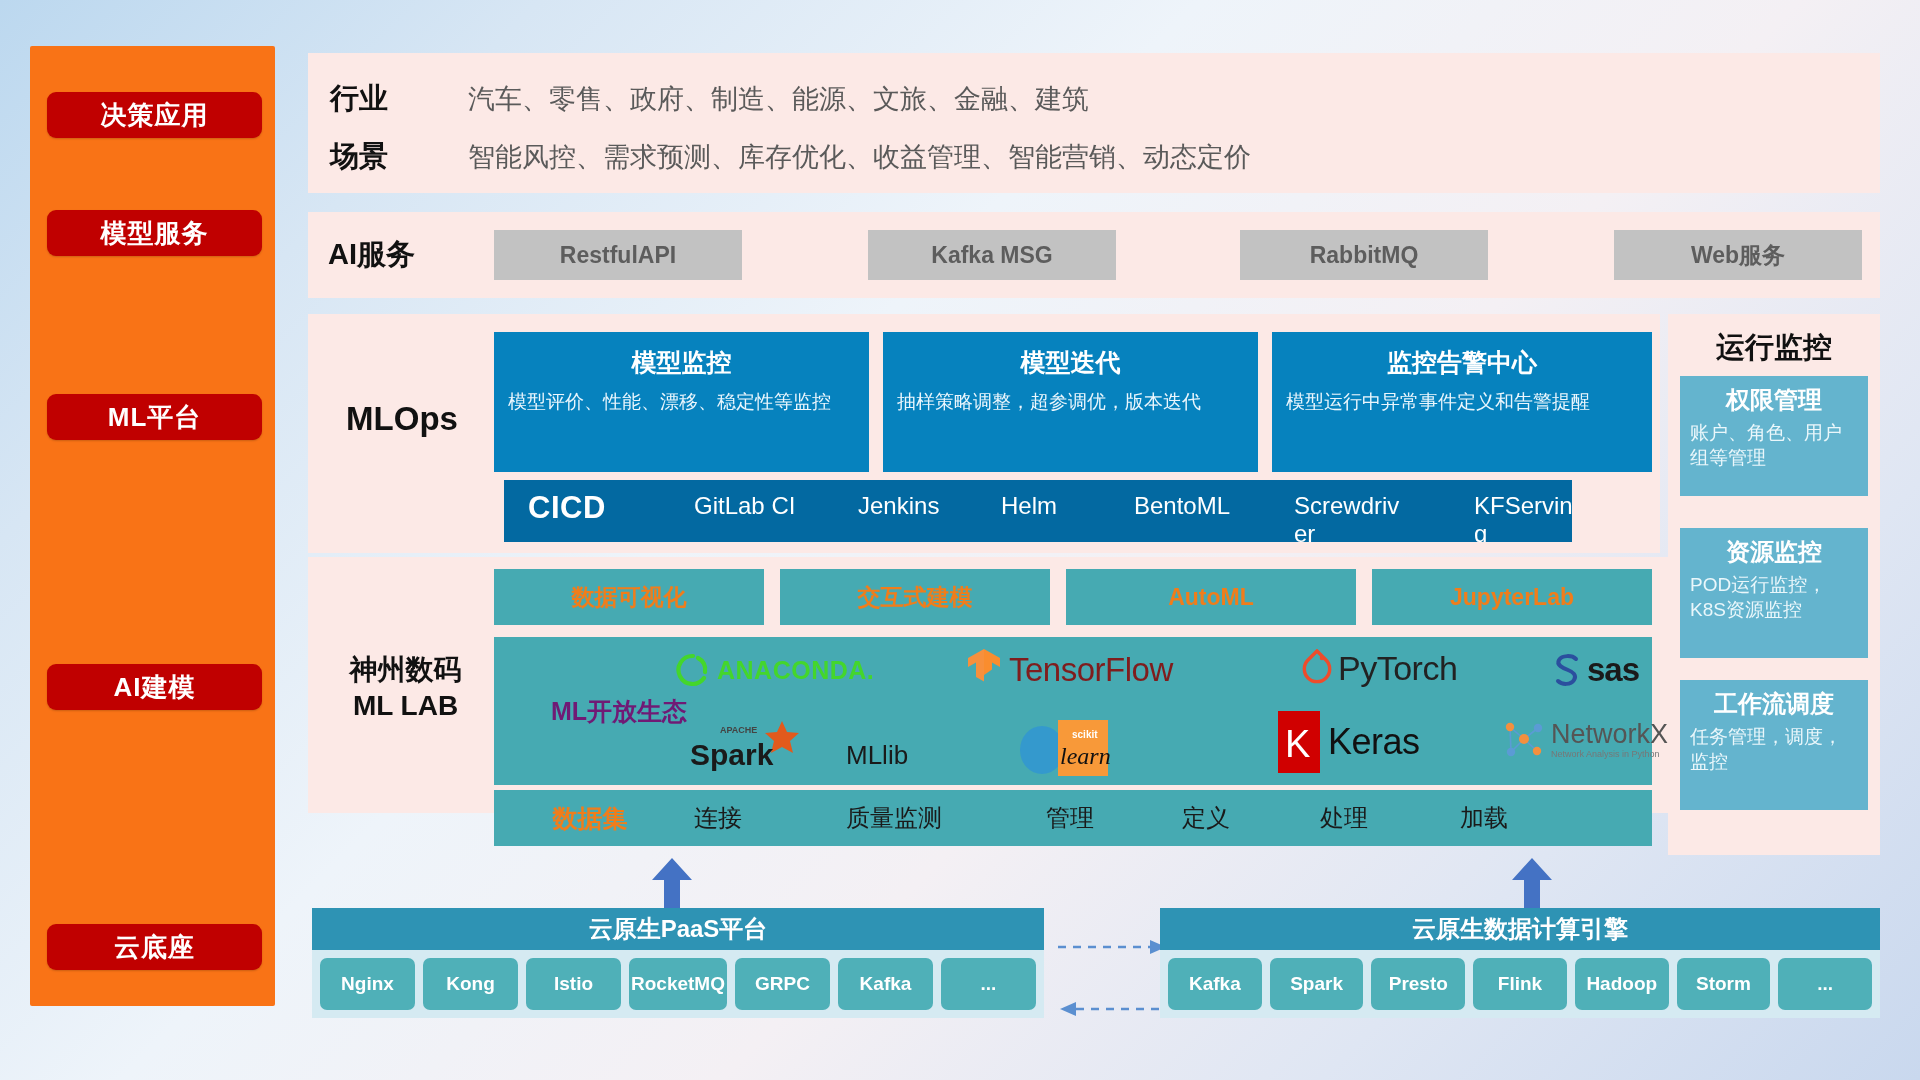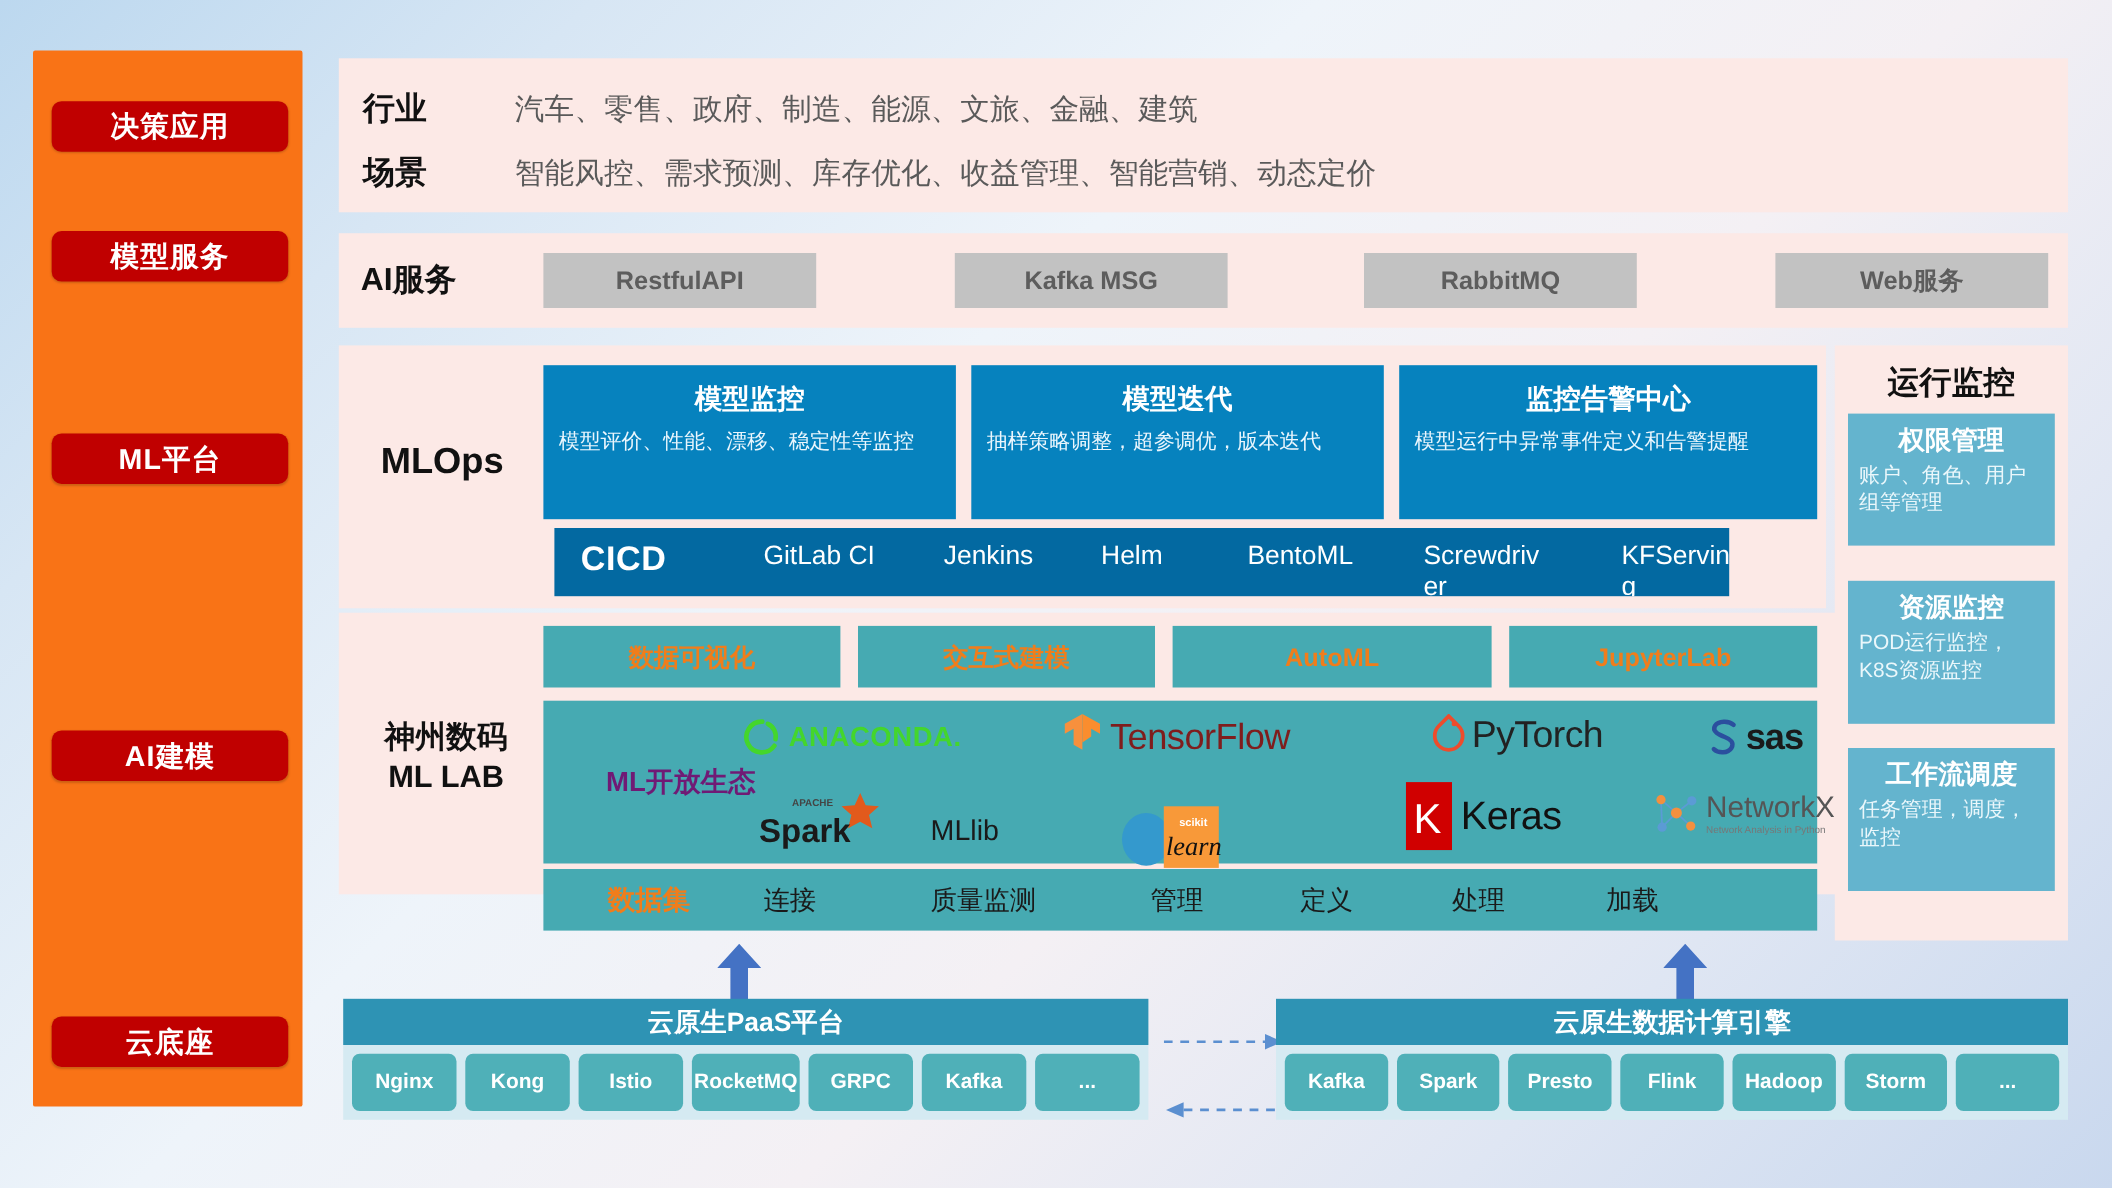--- a/index.html
+++ b/index.html
@@ -229,21 +229,21 @@
 
       <div style="position:absolute;left:196px;top:80px;display:flex;align-items:flex-end;gap:6px">
         <svg width="150" height="58" viewBox="0 0 150 58">
           <text x="30" y="16" font-family="Liberation Sans, sans-serif" font-size="9" fill="#444" font-weight="bold">APACHE</text>
           <path d="M92 4l5 11 12 1-9 8 3 12-11-6-11 6 3-12-9-8 12-1z" fill="#e25a1c"></path>
           <text x="0" y="48" font-family="Liberation Sans, sans-serif" font-size="30" font-weight="bold" fill="#1a1a1a">Spark</text>
         </svg>
         <span style="font-size:26px;color:#1a1a1a;margin-bottom:4px">MLlib</span>
       </div>
 
-      <div style="position:absolute;left:520px;top:92px">
+      <div style="position:absolute;left:520px;top:79px">
         <svg width="130" height="62" viewBox="0 0 130 62">
           <ellipse cx="28" cy="34" rx="22" ry="24" fill="#3499cd"></ellipse>
           <rect x="44" y="4" width="50" height="56" fill="#f89939"></rect>
           <text x="58" y="22" font-family="Liberation Sans, sans-serif" font-size="10" fill="#fff" font-weight="bold">scikit</text>
           <text x="46" y="48" font-family="Liberation Serif, serif" font-size="24" font-style="italic" fill="#111">learn</text>
         </svg>
       </div>
 
       <div style="position:absolute;left:784px;top:74px;display:flex;align-items:center;gap:8px">
         <svg width="42" height="62" viewBox="0 0 42 62">

